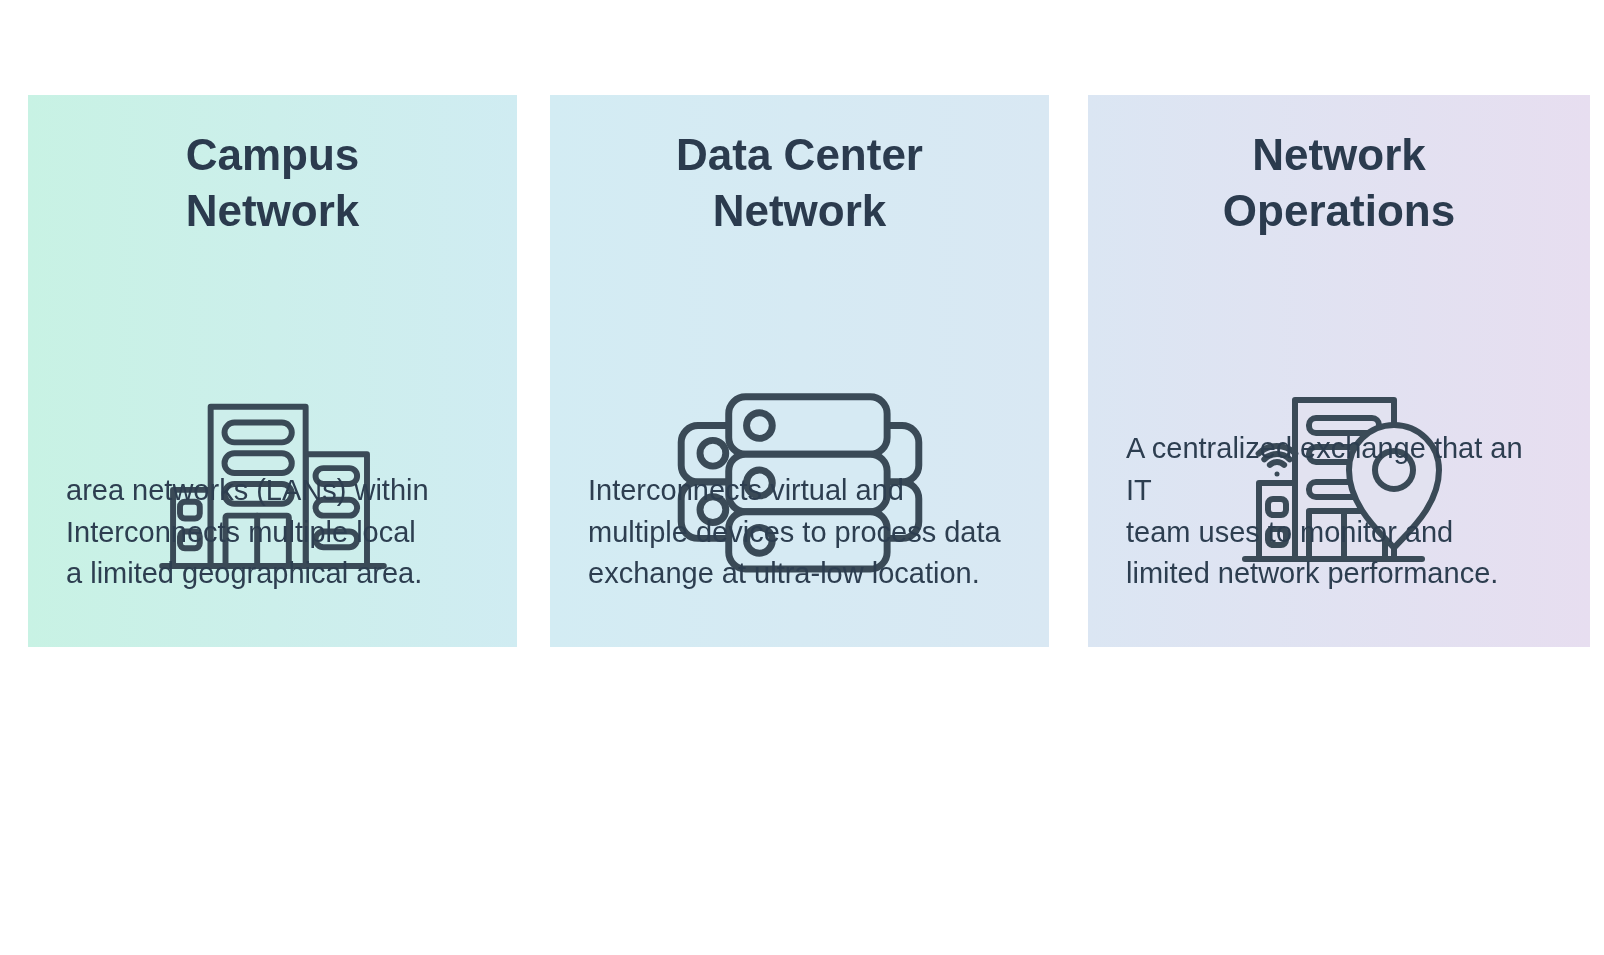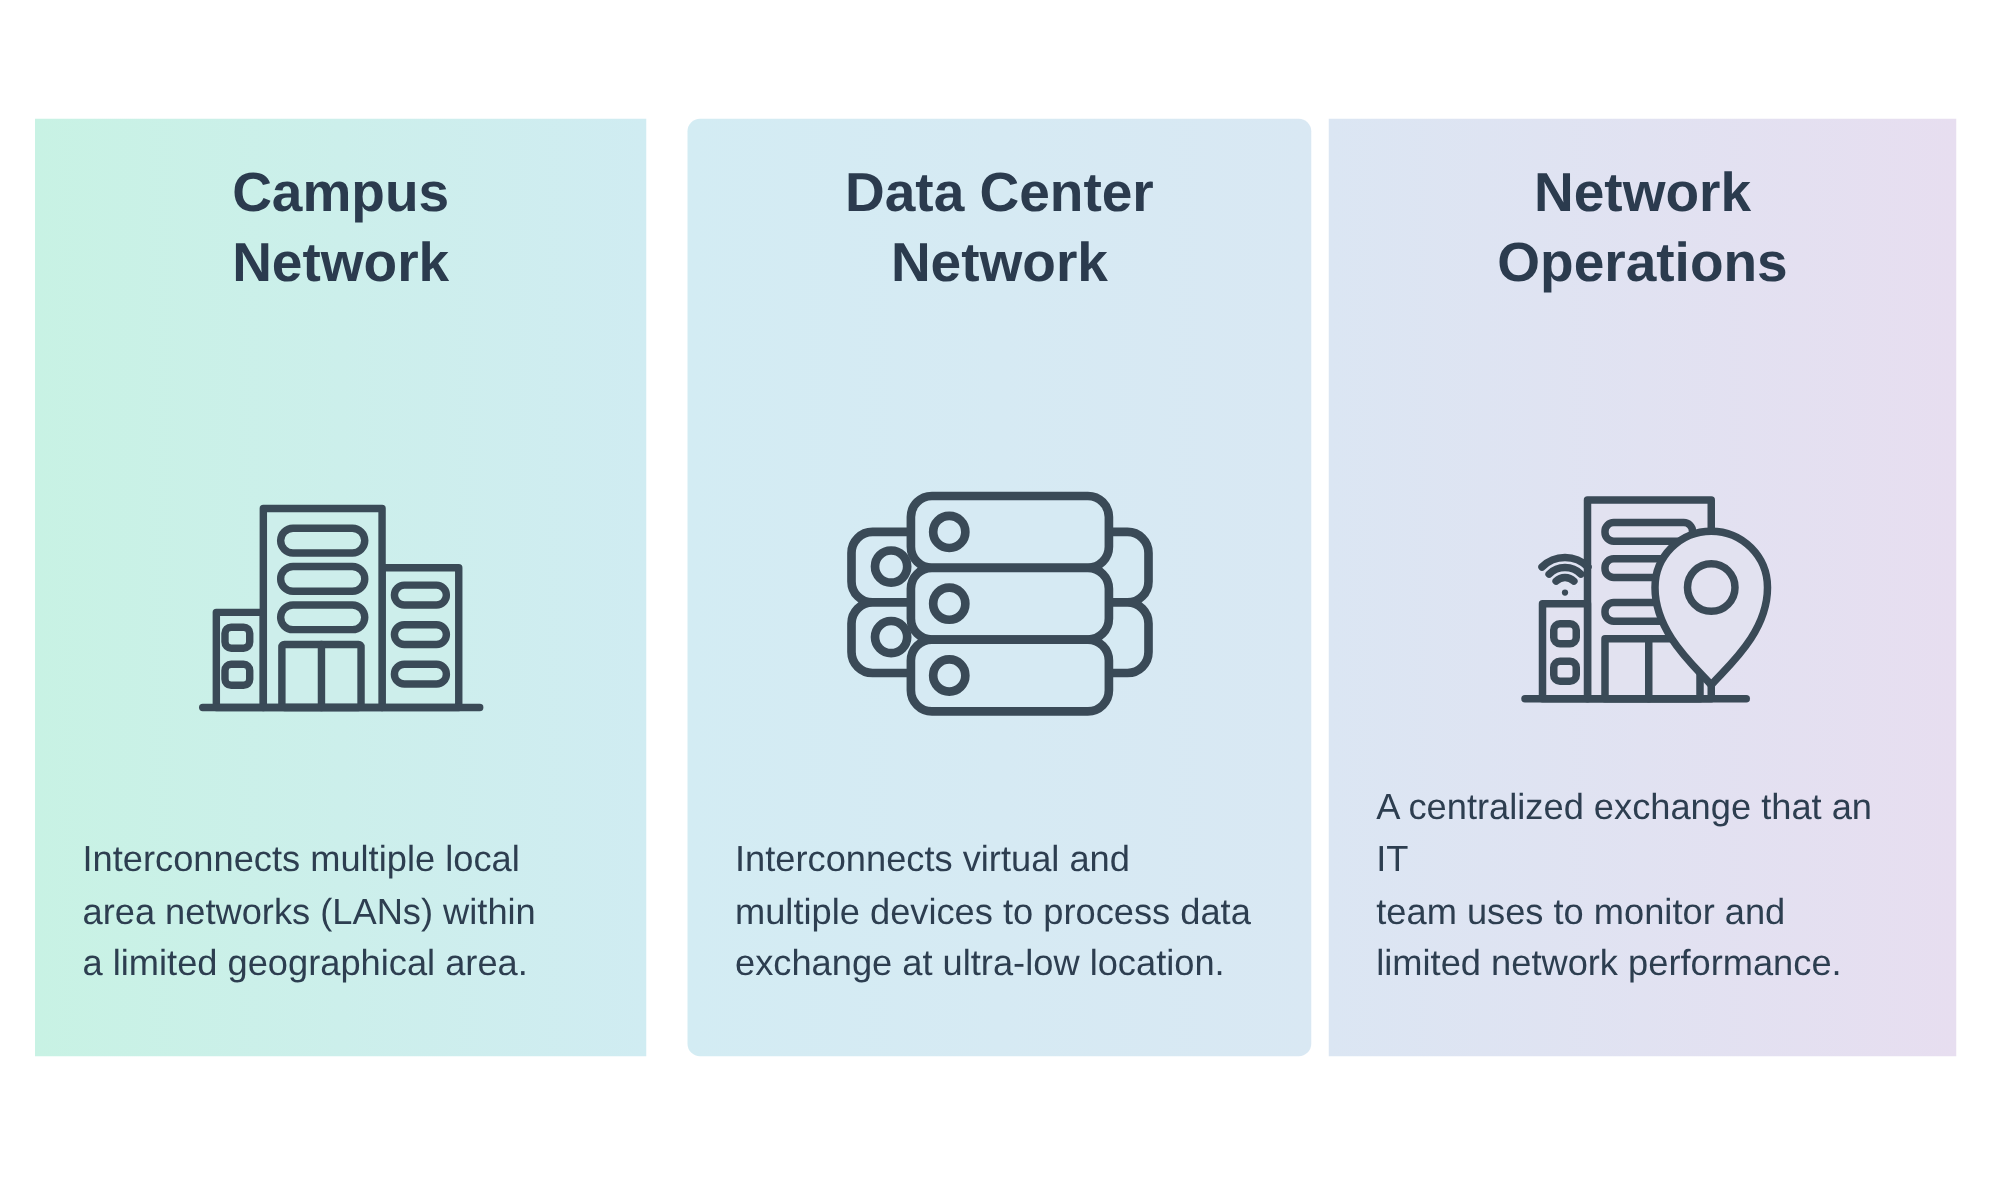--- a/index.html
+++ b/index.html
@@ -9,24 +9,24 @@
     font-family: "Liberation Sans", sans-serif;
     overflow: hidden;
   }
   .cards {
     position: absolute;
     left: 28px; top: 95px;
     display: flex;
   }
   .card {
     position: relative;
-    height: 750px;
+    height: 552px;
   }
   .card-1 { width: 489px; margin-right: 33px; background: linear-gradient(90deg, #c8f2e4 0%, #d0ecf2 100%); }
-  .card-2 { width: 499px; margin-right: 14px; background: linear-gradient(90deg, #d3ecf3 0%, #d9e8f3 100%); border-radius: 10px; }
+  .card-2 { width: 499px; margin-right: 39px; background: linear-gradient(90deg, #d3ecf3 0%, #d9e8f3 100%); }
   .card-3 { width: 502px; background: linear-gradient(90deg, #dbe6f3 0%, #e7def0 100%); }
   .card-title {
     padding-top: 32px;
     text-align: center;
     font-size: 44px;
     font-weight: 700;
     line-height: 1.27;
     color: #2b3b4e;
   }
   .card-title span { display: block; }
@@ -70,22 +70,22 @@
         <line x1="99" y1="133" x2="99" y2="184"></line>
         <rect x="21" y="119" width="20" height="17" rx="5"></rect>
         <rect x="21" y="149" width="20" height="17" rx="5"></rect>
         <rect x="158" y="85" width="42" height="16" rx="8"></rect>
         <rect x="158" y="117" width="42" height="16" rx="8"></rect>
         <rect x="158" y="149" width="42" height="16" rx="8"></rect>
         <line x1="3" y1="184" x2="227" y2="184"></line>
       </svg>
     </div>
     <p class="card-desc">
+      <span>area networks (LANs) within</span>
       <span>Interconnects multiple local</span>
-      <span>area networks (LANs) within</span>
       <span>a limited geographical area.</span>
     </p>
   </div>
 
   <div class="card card-2">
     <h2 class="card-title">
       <span>Data Center</span>
       <span>Network</span>
     </h2>
     <div class="icon-wrap">

